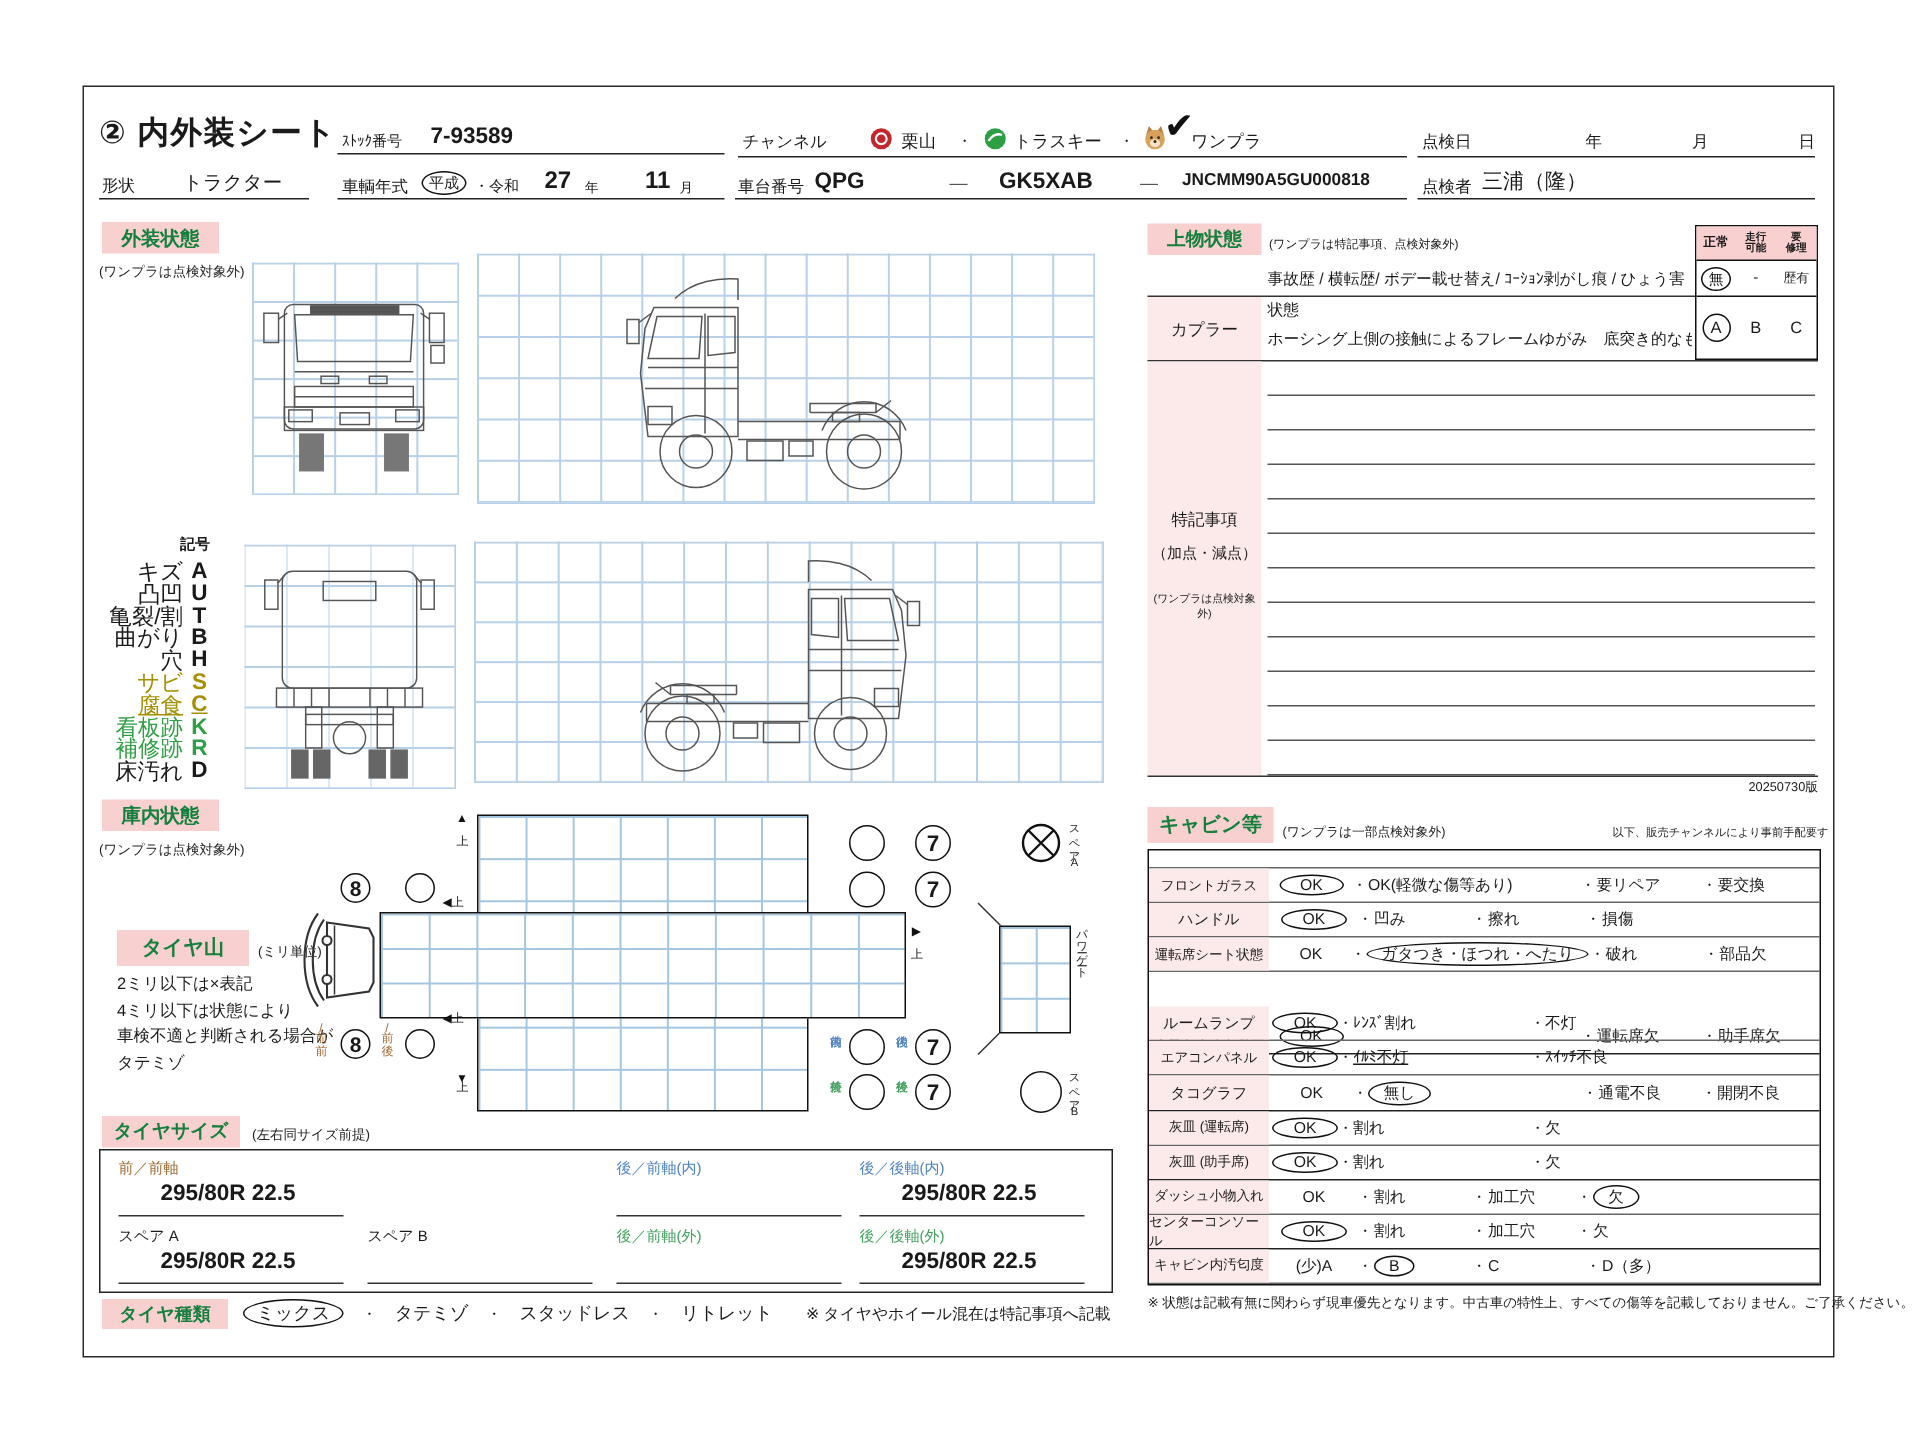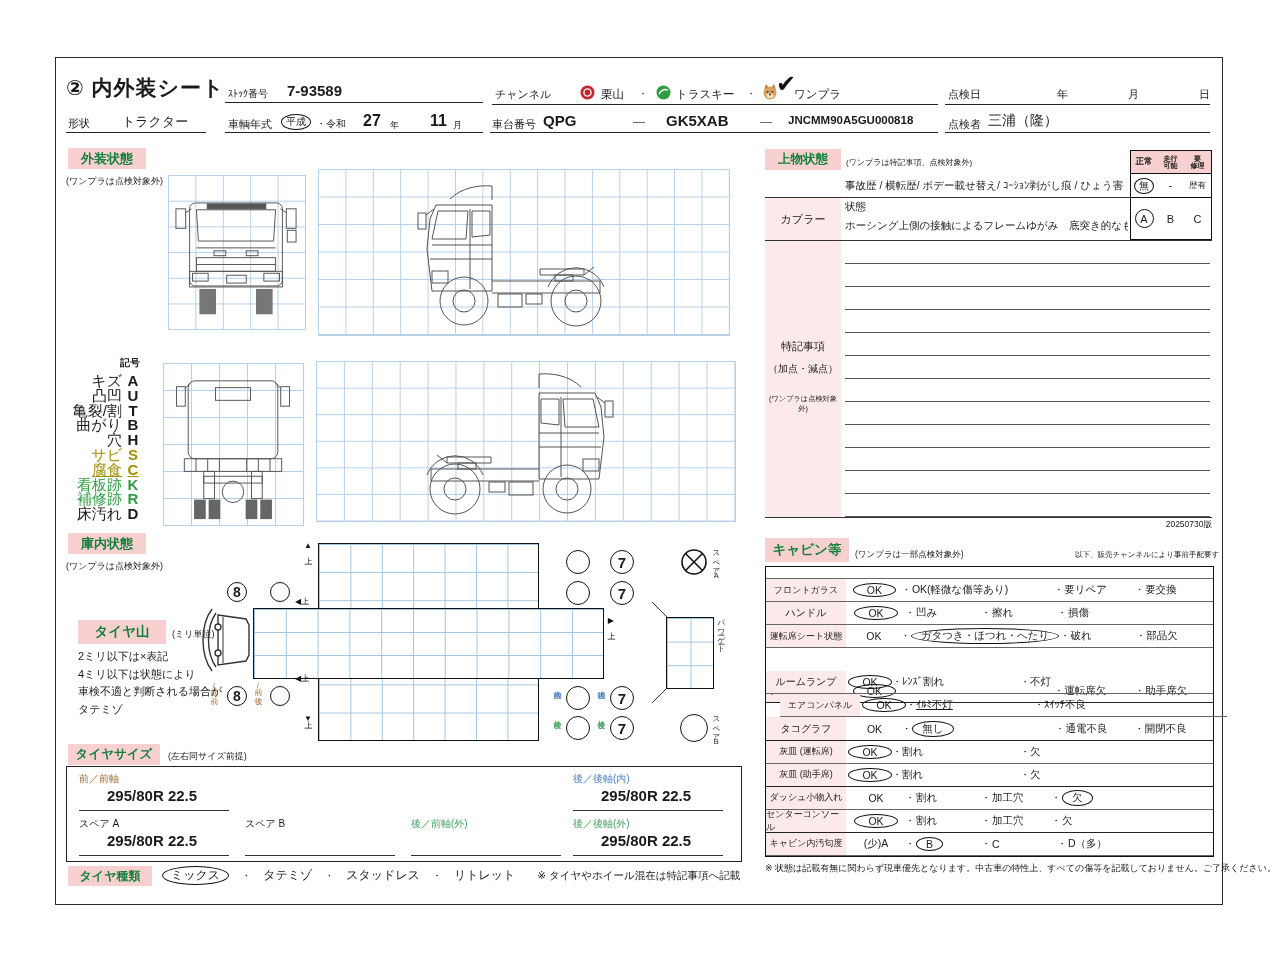--- a/index.html
+++ b/index.html
@@ -313,20 +313,25 @@
 </div>
 
 <div class="abs sec" style="left:68px;top:744px;width:92px;height:21px;font-size:12.5px">タイヤサイズ</div>
 <div class="abs note9" style="left:168px;top:750px">(左右同サイズ前提)</div>
 <div class="abs" id="tiresize-box" style="left:66px;top:766px;width:674px;height:94px;border:1.5px solid #222">
     <div style="position: absolute; width: 150px; left: 12px; top: 5px;">
       <div class="ts-label" style="color: rgb(160, 106, 50);">前／前軸</div>
       <div class="ts-value">295/80R 22.5</div>
       <div class="ts-line"></div>
     </div>
+    <div style="position: absolute; width: 150px; left: 344px; top: 5px;">
+      <div class="ts-label" style="color: rgb(79, 131, 194);">後／前軸(内)</div>
+      <div class="ts-value"></div>
+      <div class="ts-line"></div>
+    </div>
     <div style="position: absolute; width: 150px; left: 506px; top: 5px;">
       <div class="ts-label" style="color: rgb(79, 131, 194);">後／後軸(内)</div>
       <div class="ts-value">295/80R 22.5</div>
       <div class="ts-line"></div>
     </div>
     <div style="position: absolute; width: 150px; left: 12px; top: 50px;">
       <div class="ts-label" style="color: rgb(26, 26, 26);">スペア A</div>
       <div class="ts-value">295/80R 22.5</div>
       <div class="ts-line"></div>
     </div>
@@ -470,21 +475,21 @@
       <div class="cab-opts">
         <div class="cab-opt c0" style="width: 56px;"><span class="oval" style="padding: 0px 13px;">OK</span></div>
         <div class="cab-dot">・</div>
         <div class="cab-opt" style="width: 150px;"><span>ﾚﾝｽﾞ割れ</span></div>
         <div class="cab-dot">・</div>
         <div class="cab-opt" style="width: 148px;"><span>不灯</span></div>
         <div class="cab-dot"></div>
         <div class="cab-opt" style="width: 70px;"></div>
       </div>
     </div>
-    <div class="cab-row" style="top: 127.4px; height: 23.08px; margin-left: 14px;">
+    <div class="cab-row" style="top: 127.4px; height: 23.08px;">
       <div class="cab-label" style="font-size: 9px;">エアコンパネル</div>
       <div class="cab-opts">
         <div class="cab-opt c0" style="width: 56px;"><span class="oval" style="padding: 0px 13px;">OK</span></div>
         <div class="cab-dot">・</div>
         <div class="cab-opt" style="width: 150px; text-decoration: underline;"><span>ｲﾙﾐ不灯</span></div>
         <div class="cab-dot">・</div>
         <div class="cab-opt" style="width: 148px;"><span>ｽｲｯﾁ不良</span></div>
         <div class="cab-dot"></div>
         <div class="cab-opt" style="width: 70px;"></div>
       </div>

